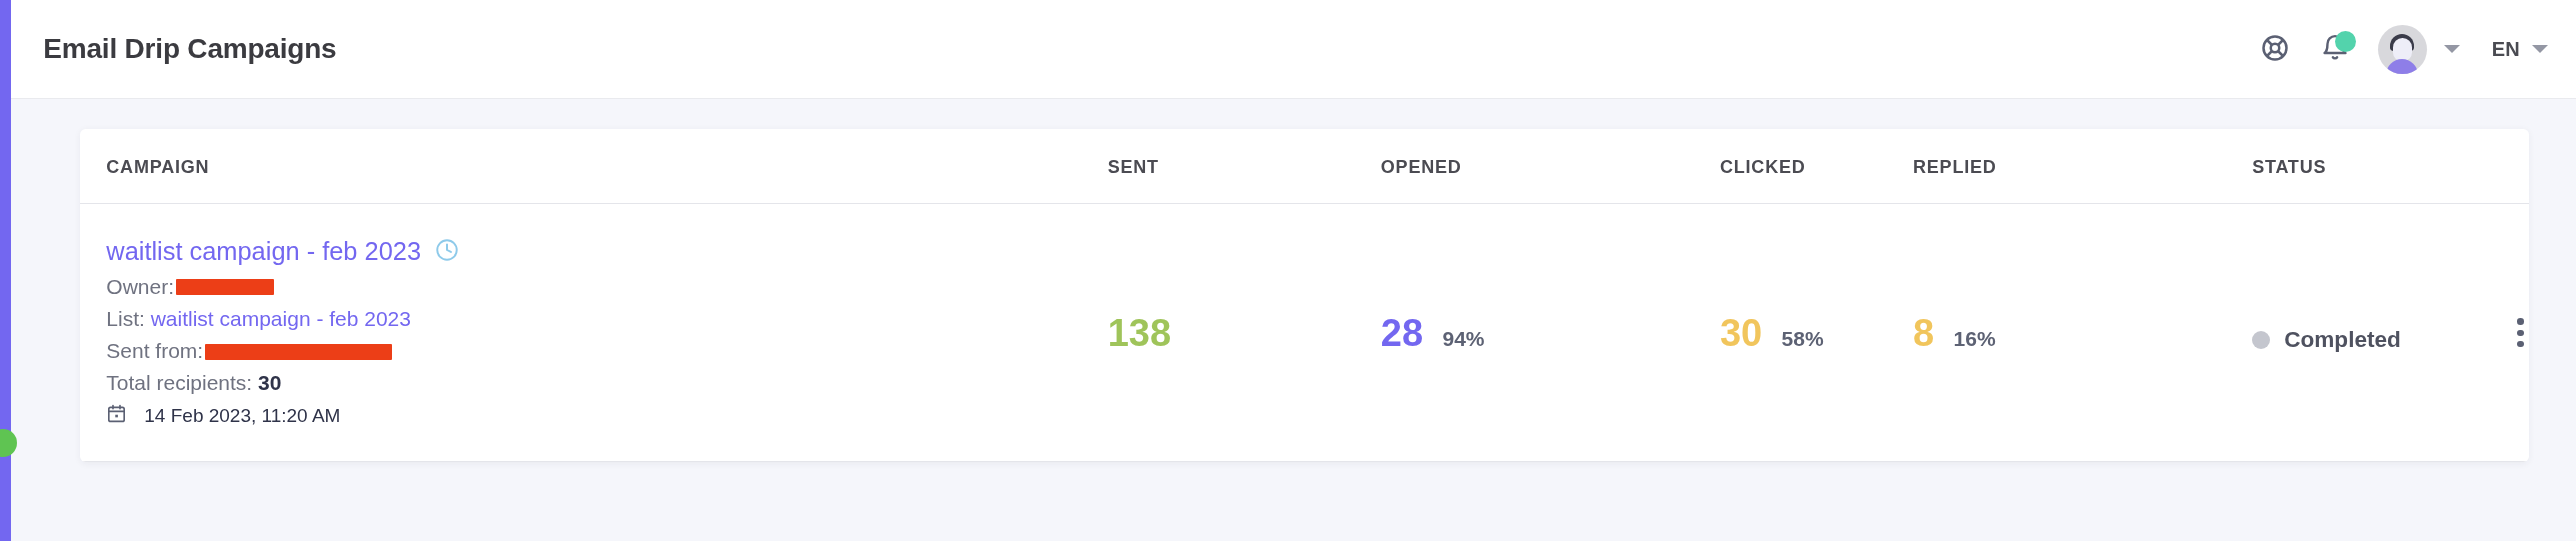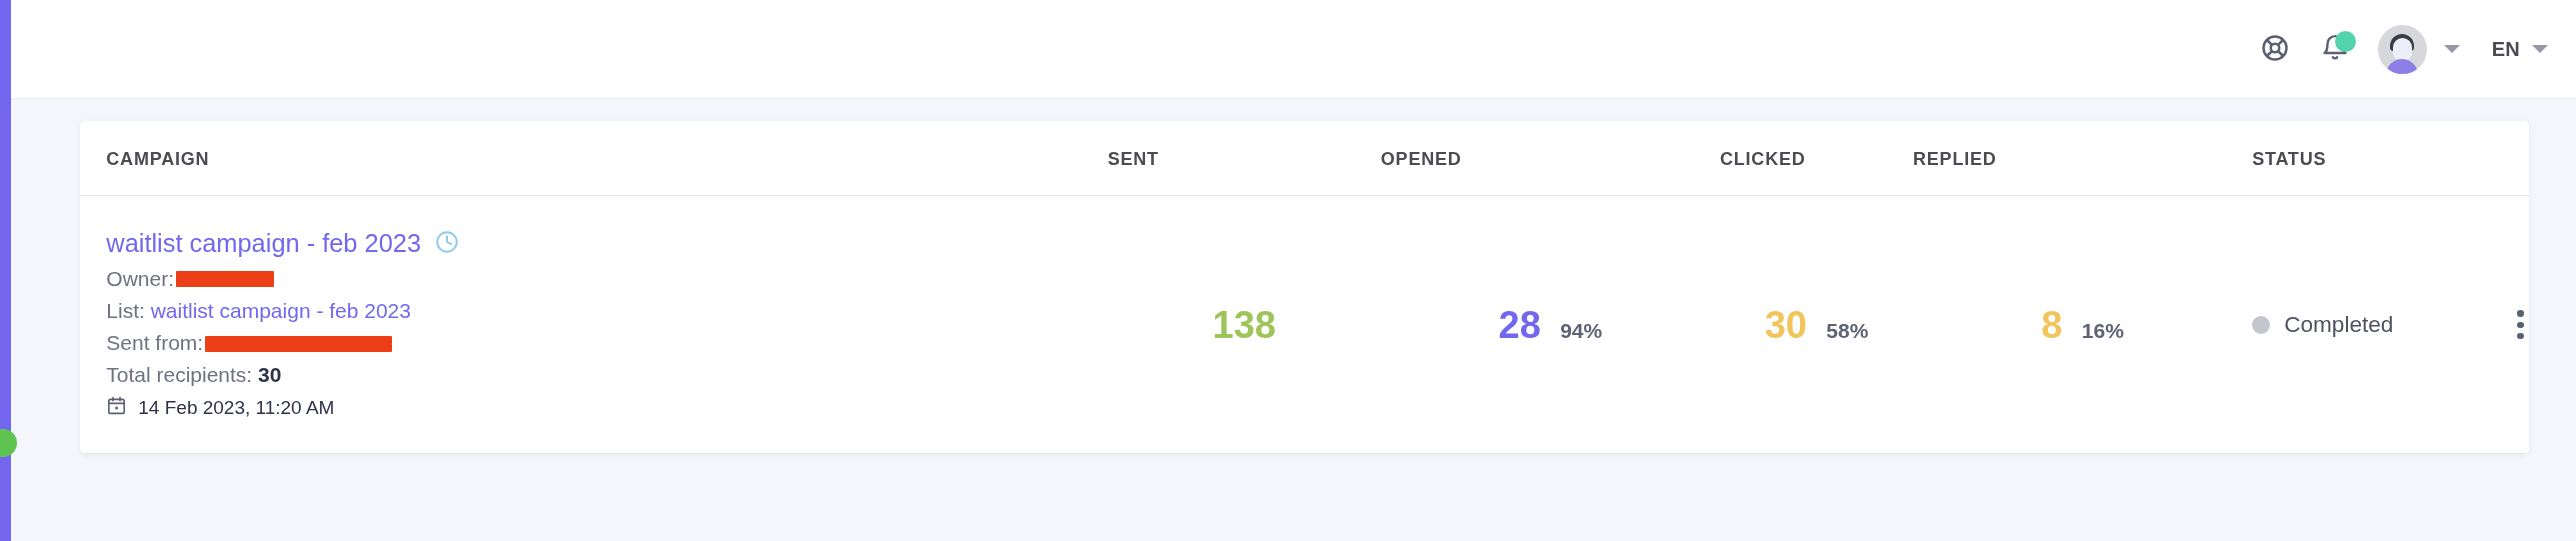--- a/index.html
+++ b/index.html
@@ -127,21 +127,21 @@
   
   .content {
     position: absolute;
     left: 11.3px; top: 99px;
     width: 2565px; height: 443px;
     background: #f5f6fb;
     z-index: 10;
   }
   .card {
     position: absolute;
-    left: 69px; top: 22px;
+    left: 69px; top: 30px;
     width: 2449px;
     background: #ffffff;
     border-radius: 5.7px;
     box-shadow: 0 1.9px 7.5px rgba(34,41,47,0.055);
     overflow: hidden;
   }
 
   
   table.camp-table {
     width: 100%;
@@ -199,54 +199,54 @@
     background: #ec3e17;
     height: 16px;
     vertical-align: -1.9px;
     border-radius: 0.9px;
   }
   .r-owner { width: 98px; margin-left: 1.9px; }
   .r-email { width: 187px; margin-left: 1.9px; }
   .date-line {
     display: flex;
     align-items: center;
-    gap: 11px;
+    gap: 17px;
     margin-top: 3.8px;
     font-size: 19px;
     color: #2f3349;
   }
 
   
   .metric {
     display: flex;
     align-items: baseline;
     gap: 10.4px;
-    justify-content: center;
   }
   .metric-num {
     font-size: 38px;
     font-weight: bold;
     line-height: 1;
   }
   .n-sent    { color: #9fc45a; }
   .n-opened  { color: #7367f0; }
   .n-clicked { color: #f1c55c; }
   .n-replied { color: #f1c55c; }
   .metric-pct {
     font-size: 21px;
     font-weight: bold;
     color: #5d6274;
     margin-left: 9px;
   }
 
   
   .status-wrap {
     display: flex;
-    align-items: center;
+    align-items: flex-end;
     justify-content: space-between;
+    font-weight: bold;
   }
   .status-pill {
     display: flex;
     align-items: center;
     gap: 14px;
   }
   .status-dot {
     width: 18px; height: 18px;
     border-radius: 50%;
     background: #c4c6ce;
@@ -270,20 +270,21 @@
     background: #5b6073;
   }
 </style>
 </head>
 <body>
 
 <div class="app-rail"></div>
 <div class="rail-dot"></div>
 
 <div class="topbar">
+  <div class="page-title">Email Drip Campaigns</div>
 
   <div class="topbar-right">
 
     <div class="icon-btn">
       <span>
         <svg width="30" height="30" viewBox="0 0 24 24" fill="none" stroke="#5b6073" stroke-width="2">
           <circle cx="12" cy="12" r="9.2"></circle>
           <circle cx="12" cy="12" r="3.4"></circle>
           <line x1="5.6" y1="5.6" x2="9.6" y2="9.6"></line>
           <line x1="14.4" y1="14.4" x2="18.4" y2="18.4"></line>

